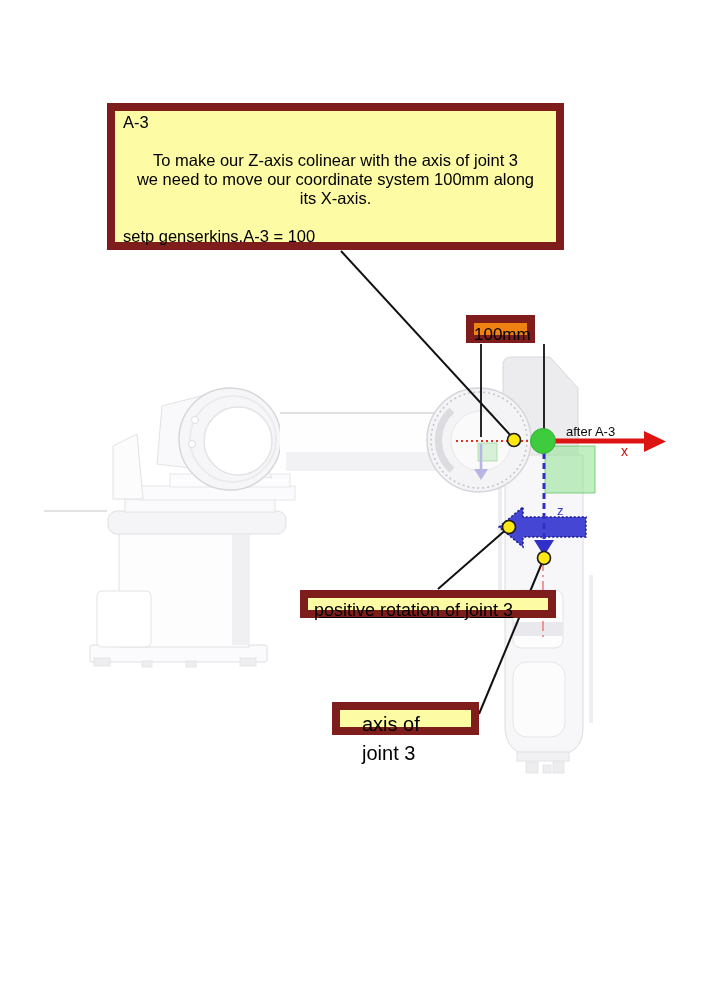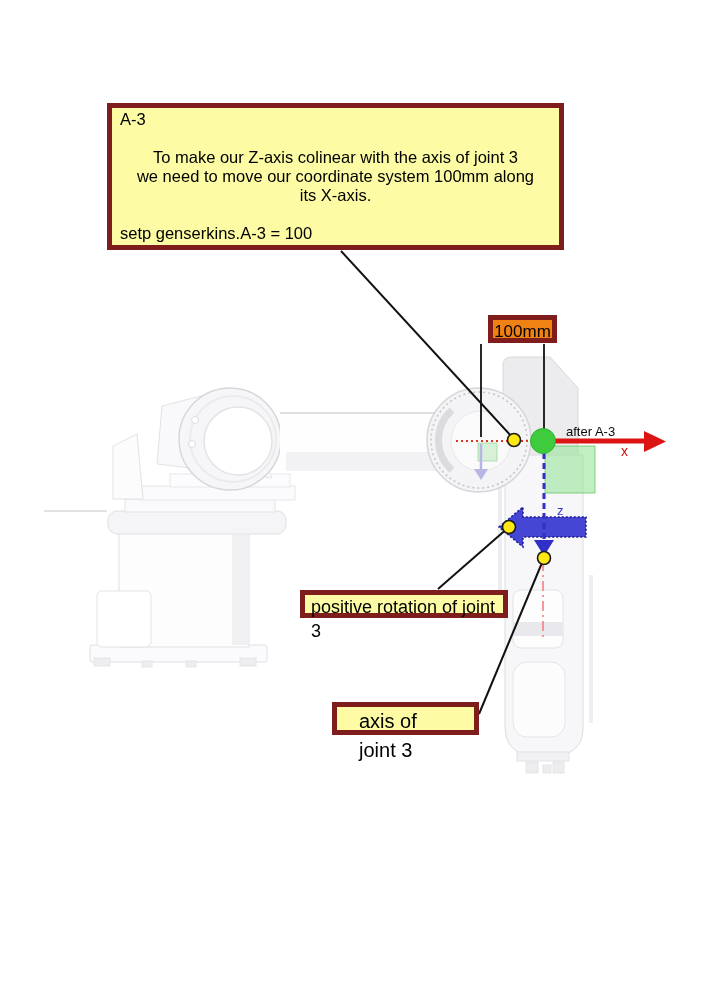--- a/index.html
+++ b/index.html
@@ -1,27 +1,27 @@
 <!DOCTYPE html>
 <html><head>
 <meta charset="utf-8">
 <style>
   html,body{margin:0;padding:0;background:#fff;}
   .canvas{position:relative;width:707px;height:1000px;background:#ffffff;overflow:hidden;
           font-family:"Liberation Sans",sans-serif;color:#000;}
   svg.layer{position:absolute;left:0;top:0;z-index:1;}
-  .callout{position:absolute;z-index:2;background:#fdfba4;border:5px solid #7f1d1d;
+  .callout{position:absolute;z-index:2;background:#fdfba4;border:8px solid #7f1d1d;
            box-sizing:border-box;color:#000;}
   .note{left:107px;top:103px;width:457px;height:147px;padding:2px 8px;
         font-size:16.5px;line-height:19px;}
   .note .gap{height:19px;}
   .note .body{white-space:pre-line;text-align:center;}
-  .dim{left:488px;top:315px;width:69px;height:28px;background:#f08214;
+  .dim{left:466px;top:315px;width:69px;height:28px;background:#f08214;
        font-size:17px;line-height:24px;text-align:center;}
-  .rot{left:300px;top:590px;width:208px;height:28px;font-size:18px;line-height:24px;padding:0 6px;}
+  .rot{left:300px;top:590px;width:256px;height:28px;font-size:18px;line-height:24px;padding:0 6px;text-decoration:underline;}
   .axis{left:332px;top:702px;width:147px;height:33px;font-size:20px;line-height:29px;padding:0 22px;}
   .freelabel{position:absolute;z-index:2;font-weight:normal;}
   .after{left:566px;top:424px;font-size:13px;color:#0a0a0a;}
   .xlab{left:621px;top:443px;font-size:14px;color:#cc1111;}
   .zlab{left:557px;top:503px;font-size:13px;color:#3a3acc;}
 </style>
 </head>
 <body>
 
 <div class="canvas">

